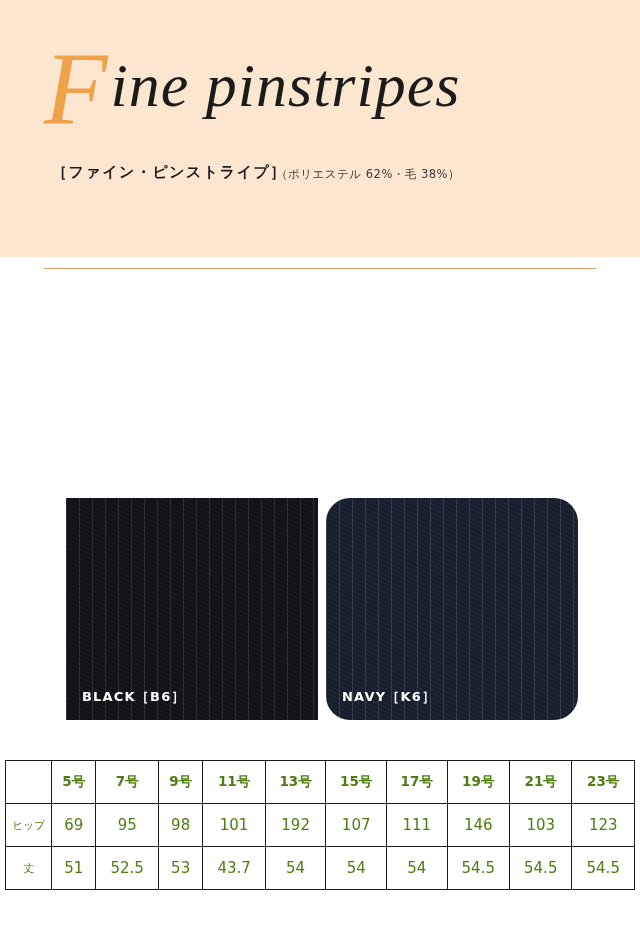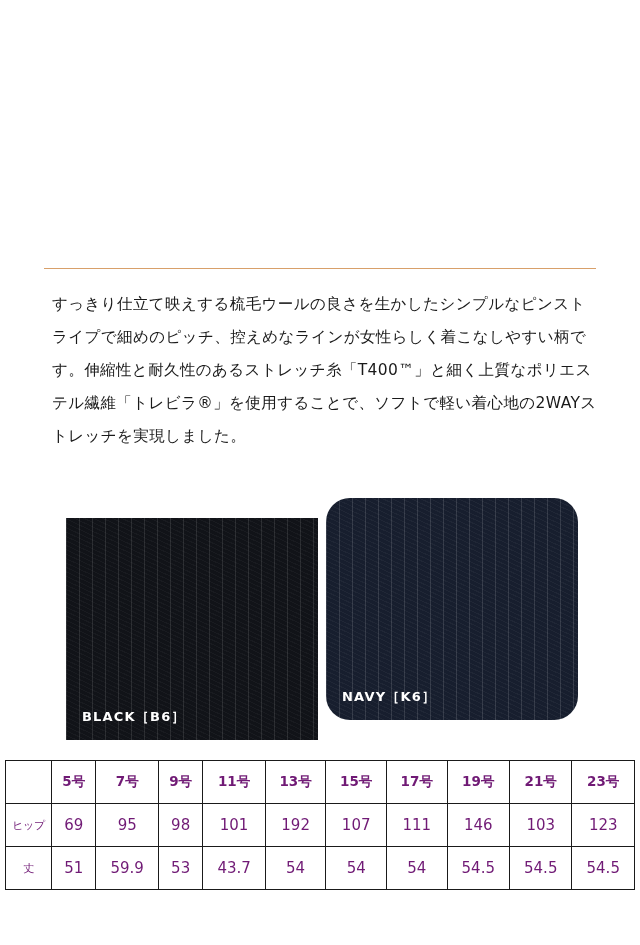--- a/index.html
+++ b/index.html
@@ -93,21 +93,21 @@
   }
 
   
   .swatch {
     position: absolute;
     top: 498px;
     width: 252px;
     height: 222px;
     overflow: hidden;
   }
-  .swatch.left  { left: 66px; margin-top: 20px; }
+  .swatch.left  { left: 66px; }
   .swatch.right { left: 326px; border-radius: 24px; }
   .swatch-fill {
     position: absolute;
     inset: 0;
   }
   .swatch.left .swatch-fill {
     background-color: #111318;
     background-image:
       repeating-linear-gradient(90deg,
         rgba(255,255,255,0.11) 0px,
@@ -151,21 +151,21 @@
     left: 5px;
     top: 760px;
     width: 630px;
     border-collapse: collapse;
     font-family: "DejaVu Sans", sans-serif;
   }
   .size-table td, .size-table th {
     border: 1px solid #1a1a1a;
     text-align: center;
     font-weight: normal;
-    color: #701a75;
+    color: #4d7c0f;
     height: 43px;
     font-size: 15px;
   }
   .size-table thead th {
     font-size: 13.5px;
     font-weight: bold;
   }
   .size-table .rowhead {
     font-size: 11px;
     width: 46px;
@@ -174,24 +174,30 @@
   .size-table .corner {
     border: 1px solid #1a1a1a;
     width: 46px;
   }
 </style>
 </head>
 <body>
 
 <div class="page">
 
+  <div class="banner">
+    <div class="banner-title">
+      <span class="drop">F</span><span>ine pinstripes</span>
+    </div>
+    <div class="banner-sub">［ファイン・ピンストライプ］</div>
+    <div class="banner-note">（ポリエステル 62%・毛 38%）</div>
+  </div>
 
   <div class="divider"></div>
 
-  <div class="desc">すっきり仕立て映えする梳毛ウールの良さを生かしたシンプルなピンストライプで細めのピッチ、控えめなラインが女性らしく着こなしやすい柄です。伸縮性と耐久性のあるストレッチ糸「T400™」と細く上質なポリエステル繊維「トレビラ®」を使用することで、ソフトで軽い着心地の2WAYストレッチを実現しました。</div>
 
   <div class="swatch left">
     <div class="swatch-fill"></div>
     <div class="swatch-label">BLACK［B6］</div>
   </div>
   <div class="swatch right">
     <div class="swatch-fill"></div>
     <div class="swatch-label">NAVY［K6］</div>
   </div>
 
@@ -221,21 +227,21 @@
         <td>192</td>
         <td>107</td>
         <td>111</td>
         <td>146</td>
         <td>103</td>
         <td>123</td>
       </tr>
       <tr>
         <td class="rowhead">丈</td>
         <td>51</td>
-        <td>59.9</td>
+        <td>52.5</td>
         <td>53</td>
         <td>43.7</td>
         <td>54</td>
         <td>54</td>
         <td>54</td>
         <td>54.5</td>
         <td>54.5</td>
         <td>54.5</td>
       </tr>
     </tbody>

